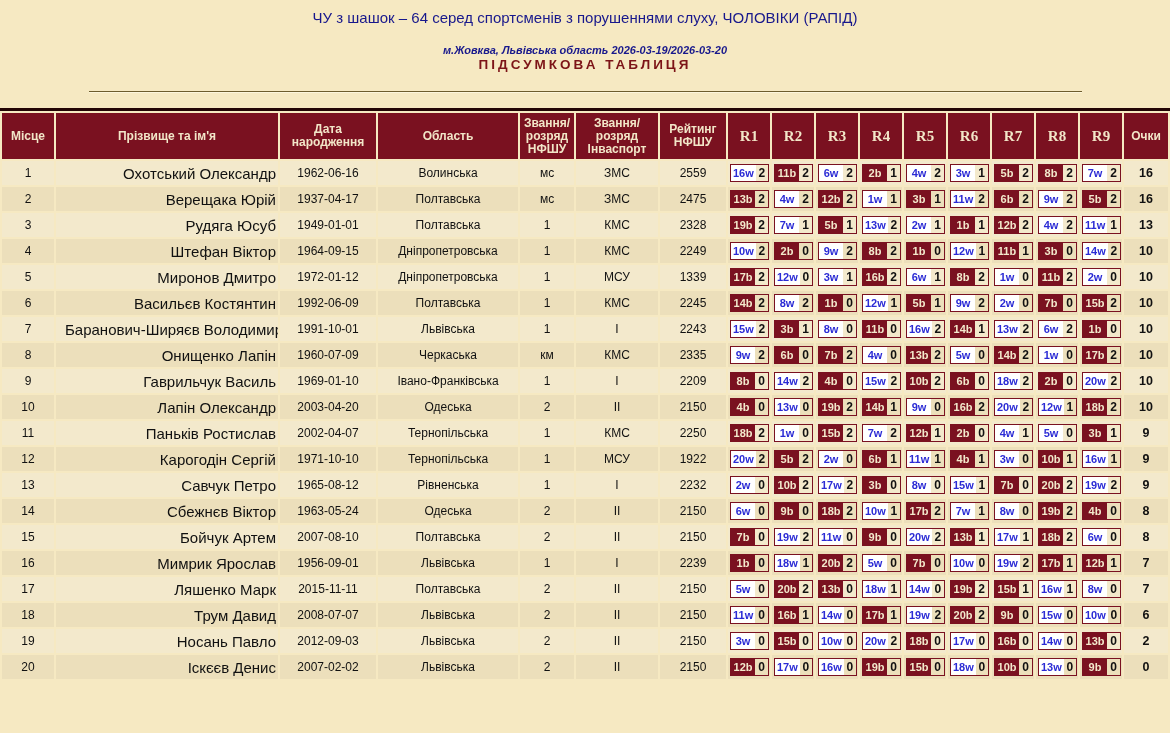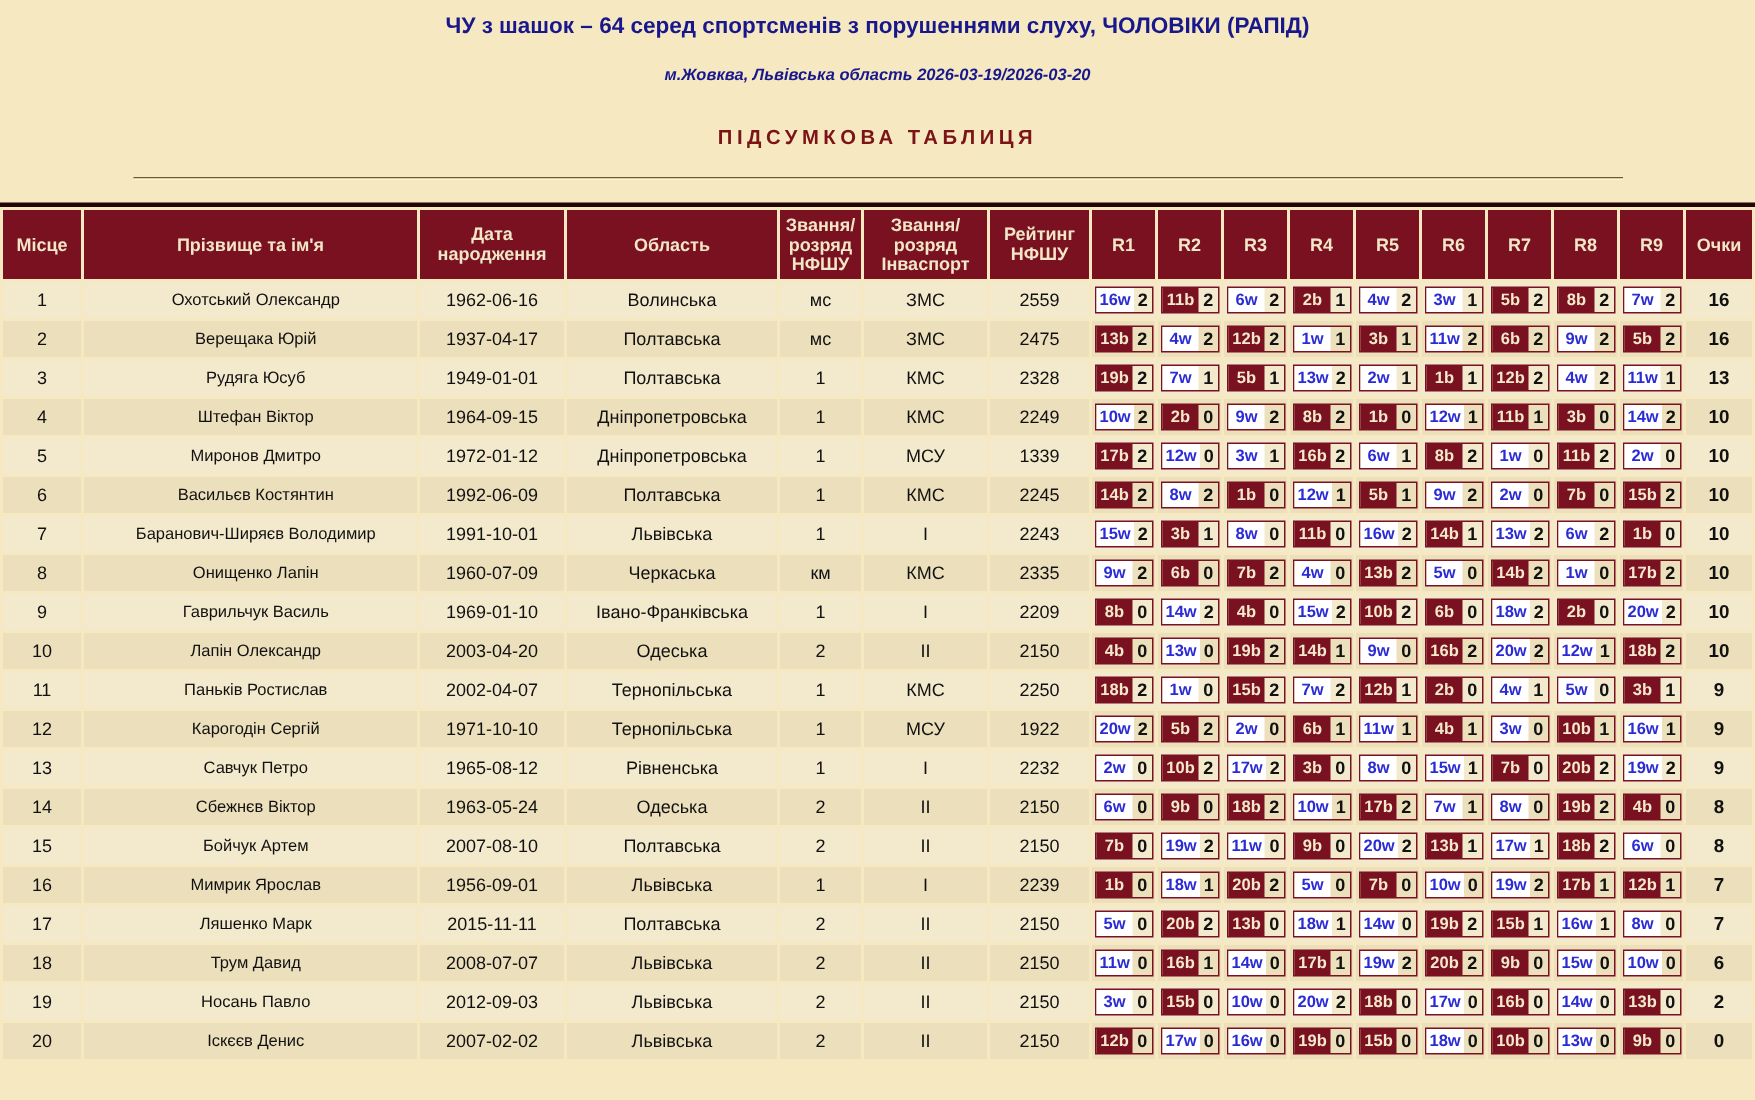--- a/index.html
+++ b/index.html
@@ -8,34 +8,33 @@
     width:1170px; height:733px;
     background:#f6e9c2;
     font-family:"Liberation Sans", sans-serif;
     color:#111;
     overflow:hidden;
   }
   .page-title {
     padding-top:9px;
     text-align:center;
     color:#18188c;
-    font-weight:bold;
+    font-weight:normal;
     font-size:15px;
   }
   .subtitles {
     margin-top:17px;
     text-align:center;
     color:#18188c;
     font-weight:bold;
     font-size:11px;
     line-height:14px;
     font-style:italic;
   }
   .section-title {
-    margin-top:27px;
     text-align:center;
     color:#7c1417;
     font-weight:bold;
     font-size:13.5px;
     letter-spacing:3px;
   }
   .rule {
     width:993px;
     margin:19px auto 0 auto;
     height:0;
@@ -55,33 +54,33 @@
     background:#7a1120;
     color:#f2e6c8;
     font-size:12px;
     font-weight:bold;
     text-align:center;
     vertical-align:middle;
     height:46px;
     padding:2px 1px;
     line-height:13px;
   }
-  th.h-round { font-size:12px; }
+  th.h-round { font-size:15px;font-family:Liberation Serif, serif; }
   td {
     font-size:12px;
     text-align:center;
     vertical-align:middle;
     height:24px;
     padding:0 2px;
     white-space:nowrap;
     overflow:hidden;
   }
   tr.odd td  { background:#f3e9cc; }
   tr.even td { background:#ecdfbb; }
-  td.c-name { text-align:center; padding-left:9px; font-size:11px; }
+  td.c-name { text-align:right; padding-left:9px; font-size:15px; }
   td.c-pts  { font-weight:bold; font-size:12.5px; }
   .rbox {
     display:inline-flex;
     align-items:center;
     border:1px solid #7a1120;
     height:18px;
     min-width:39px;
     vertical-align:middle;
   }
   .opp {

